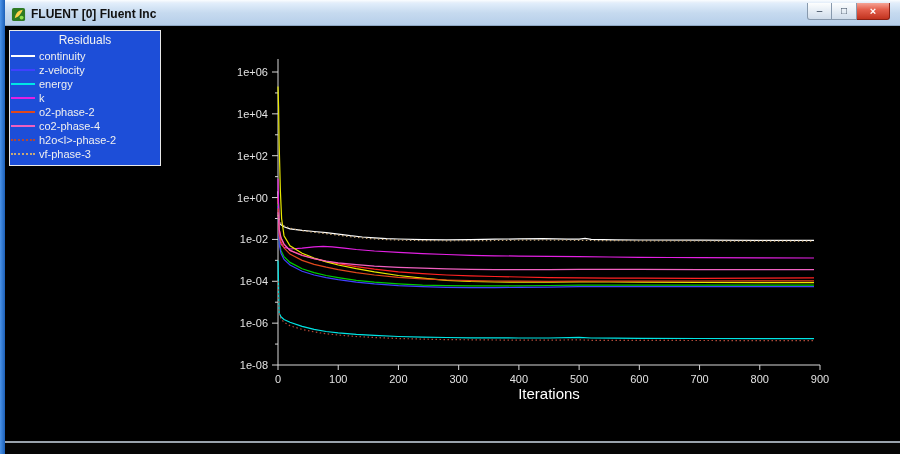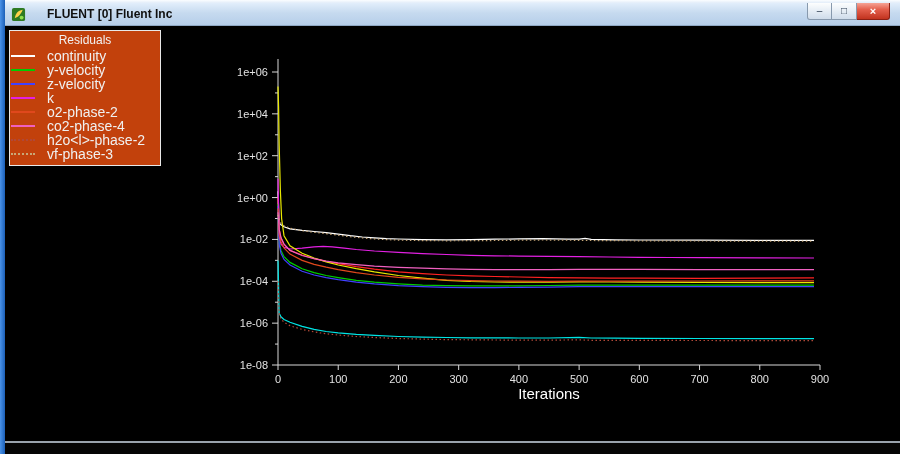--- a/index.html
+++ b/index.html
@@ -11,21 +11,21 @@
     position:absolute;left:0;top:0;width:5px;height:454px;z-index:50;
     background:linear-gradient(90deg,#4b93e8,#1b5fb8);
   }
   .window{position:absolute;left:5px;top:0;width:895px;height:454px;}
   .window-top{position:absolute;top:0;left:0;right:0;height:3px;
     background:linear-gradient(#fbfdff,#e2edf9);}
   .titlebar{
     position:absolute;top:3px;left:0;right:0;height:22px;
     background:linear-gradient(#e2eefb,#c6daef 45%,#b6cee9);
     border-bottom:1px solid #8fa8c4;
-    display:flex;align-items:center;gap:16px;
+    display:flex;align-items:center;
   }
   .app-icon{width:15px;height:15px;margin:0 5px 0 6px;flex:0 0 auto;}
   .window-title{font-size:12px;font-weight:bold;color:#101010;white-space:nowrap;}
   .window-controls{position:absolute;top:0;right:10px;display:flex;}
   .win-btn{
     width:25px;height:17px;box-sizing:border-box;
     display:flex;align-items:center;justify-content:center;
     font-size:10px;line-height:1;color:#2c3c50;
     background:linear-gradient(#fdfefe,#e8eff6 45%,#cfdcea);
     border:1px solid #8799ad;border-top:none;
@@ -39,26 +39,26 @@
   }
   .content{
     position:absolute;top:26px;left:0;right:0;height:415px;
     background:#000000;overflow:hidden;
   }
   #plot{position:absolute;left:0;top:0;}
   .tick-label{font-family:"Liberation Sans",sans-serif;font-size:11px;fill:#e2e2e2;}
   .axis-title{font-family:"Liberation Sans",sans-serif;font-size:15px;fill:#ffffff;}
   .legend{
     position:absolute;left:4px;top:4px;width:152px;box-sizing:border-box;
-    background:#c2410c;border:1px solid #e8e8e8;padding:1px 0 4px 0;
+    background:#1d4ed8;border:1px solid #e8e8e8;padding:1px 0 4px 0;
   }
   .legend-title{text-align:center;color:#f2f2f2;font-size:12px;padding:1px 0 2px 0;}
   .legend-item{display:flex;align-items:center;height:14px;padding-left:1px;}
   .legend-swatch{display:inline-block;width:24px;height:0;border-top:2px solid #fff;flex:0 0 auto;}
-  .legend-label{color:#f0f0f0;font-size:14px;margin-left:12px;white-space:nowrap;}
+  .legend-label{color:#f0f0f0;font-size:11px;margin-left:4px;white-space:nowrap;}
   .divider{position:absolute;top:441px;left:0;right:0;height:2px;background:#9aa3ad;}
   .console{position:absolute;top:443px;left:0;right:0;height:11px;background:#050505;}
 </style>
 </head>
 <body>
 
 <div class="edge-strip"></div>
 
 <div class="window">
   <div class="window-top"></div>
@@ -138,26 +138,26 @@
         <text x="544" y="373" text-anchor="middle" class="axis-title">Iterations</text>
       </svg>
     <div class="legend">
       <div class="legend-title">Residuals</div>
       <div id="legend-items">
           <div class="legend-item">
             <span class="legend-swatch" style="border-top-color: rgb(255, 255, 255); border-top-style: solid;"></span>
             <span class="legend-label">continuity</span>
           </div>
           <div class="legend-item">
-            <span class="legend-swatch" style="border-top-color: rgb(0, 204, 0); border-top-style: solid;"></span>
-            <span class="legend-label">y-velocity</span>
+            <span class="legend-swatch" style="border-top-color: rgb(64, 64, 255); border-top-style: solid;"></span>
+            <span class="legend-label">z-velocity</span>
           </div>
           <div class="legend-item">
-            <span class="legend-swatch" style="border-top-color: rgb(64, 64, 255); border-top-style: solid;"></span>
-            <span class="legend-label">z-velocity</span>
+            <span class="legend-swatch" style="border-top-color: rgb(0, 229, 229); border-top-style: solid;"></span>
+            <span class="legend-label">energy</span>
           </div>
           <div class="legend-item">
             <span class="legend-swatch" style="border-top-color: rgb(227, 32, 227); border-top-style: solid;"></span>
             <span class="legend-label">k</span>
           </div>
           <div class="legend-item">
             <span class="legend-swatch" style="border-top-color: rgb(224, 72, 28); border-top-style: solid;"></span>
             <span class="legend-label">o2-phase-2</span>
           </div>
           <div class="legend-item">

